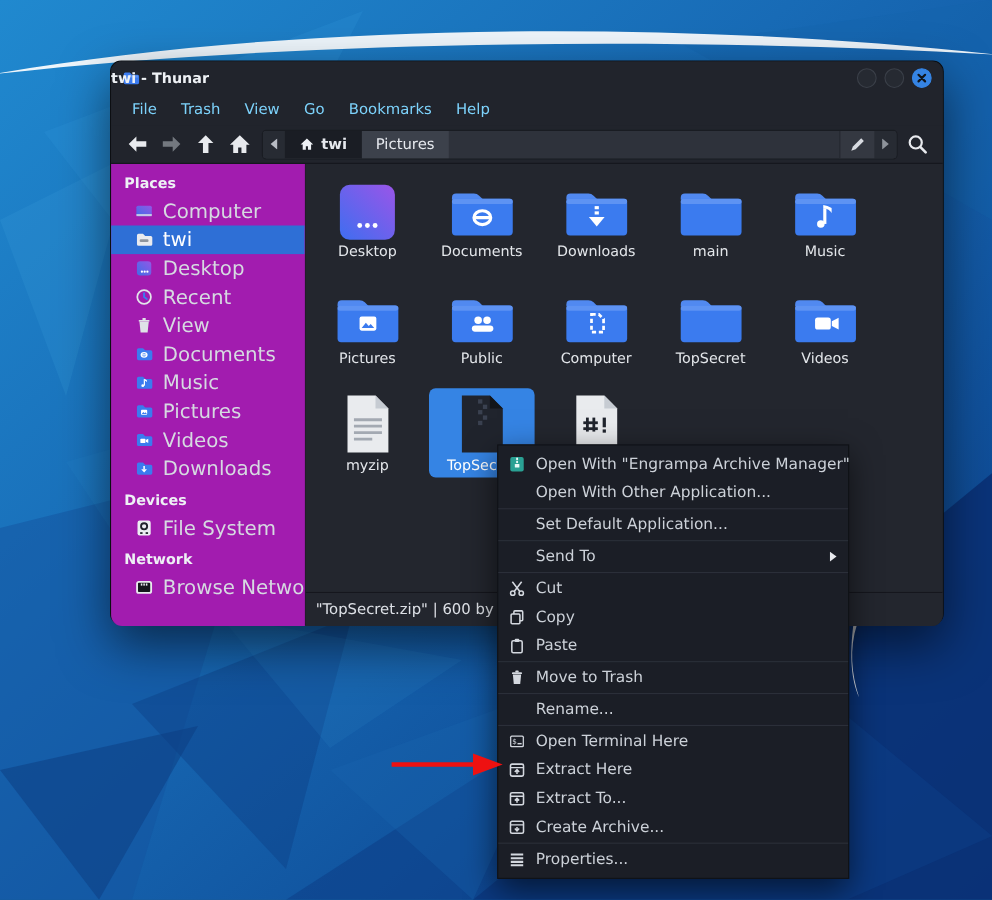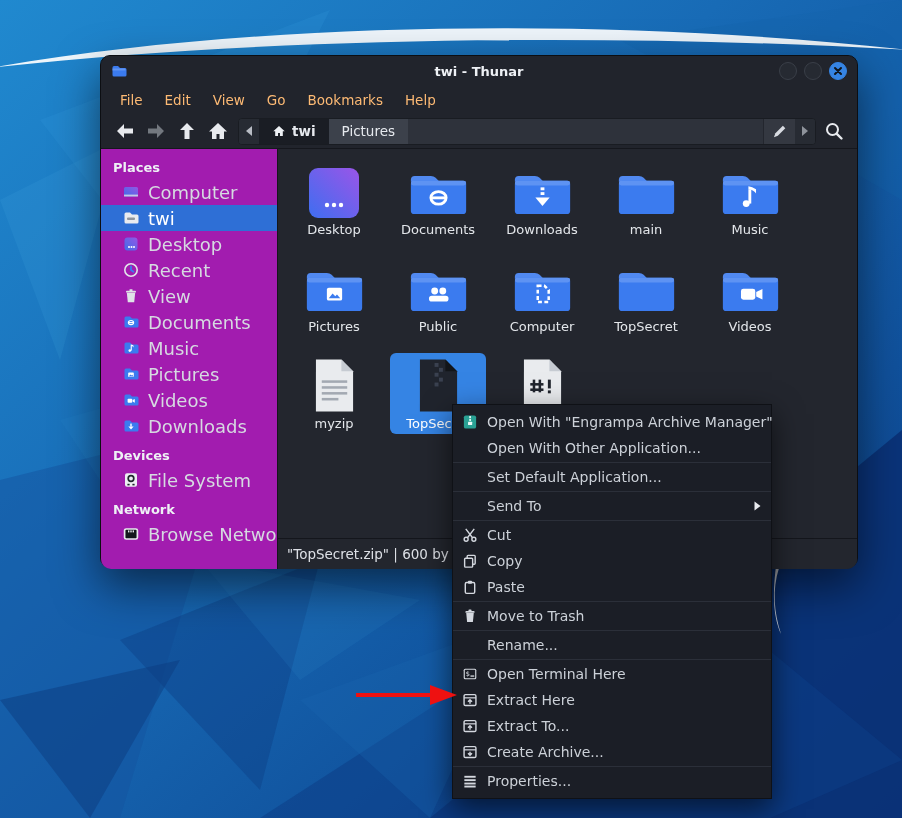--- a/index.html
+++ b/index.html
@@ -18,33 +18,33 @@
     position:absolute; left:100px; top:55px; width:758px; height:513px;
     background:#24272f; border-radius:10px; border:1px solid #0c0e12;
     box-shadow:0 18px 45px rgba(0,0,0,.55);
     color:#d6dae1; font-size:13px; z-index:10;
   }
   .titlebar {
     height:30px; display:flex; align-items:center; padding:0 10px;
     background:#21242c; border-radius:10px 10px 0 0; position:relative;
   }
   .title-text {
-    position:absolute; left:0; right:0; text-align:center;
+    position:absolute; left:0; right:0; 
     font-weight:bold; color:#eef1f5; font-size:13px; pointer-events:none;
   }
   .win-buttons { margin-left:auto; display:flex; gap:7px; z-index:2; }
   .win-btn {
     width:18px; height:18px; border-radius:50%;
     background:#262a32; border:1px solid #3a3f48;
     display:flex; align-items:center; justify-content:center;
   }
   .win-btn.close { background:#3584e4; border-color:#3584e4; }
 
   .menubar { height:28px; display:flex; align-items:center; padding:0 8px; background:#21242c; }
-  .menu-entry { padding:4px 11px; color:#fdba74; font-size:13.5px; border-radius:3px; }
+  .menu-entry { padding:4px 11px; color:#7dd3fc; font-size:13.5px; border-radius:3px; }
 
   .toolbar {
     height:35px; display:flex; align-items:center; gap:4px; padding:0 10px;
     background:#21242c; border-bottom:1px solid #15171d;
   }
   .tool-btn { width:27px; height:27px; display:flex; align-items:center; justify-content:center; border-radius:4px; flex:none; }
   .pathbar {
     flex:1; height:27px; margin-left:3px; background:#2e323b;
     border:1px solid #191c22; border-radius:4px; display:flex; align-items:stretch; overflow:hidden;
   }
@@ -149,21 +149,21 @@
       <span class="win-btn close">
         <svg width="10" height="10" viewBox="0 0 10 10">
             <path d="M2 2 L8 8 M8 2 L2 8" stroke="#10151c" stroke-width="2" stroke-linecap="round"></path>
           </svg>
       </span>
     </span>
   </div>
 
   <div class="menubar">
     <span class="menu-entry">File</span>
-    <span class="menu-entry">Edit</span>
+    <span class="menu-entry">Trash</span>
     <span class="menu-entry">View</span>
     <span class="menu-entry">Go</span>
     <span class="menu-entry">Bookmarks</span>
     <span class="menu-entry">Help</span>
   </div>
 
   <div class="toolbar">
     <span class="tool-btn">
       <svg width="22" height="22" viewBox="0 0 22 22">
           <path d="M10 4 L3 11 L10 18 V13.5 H19 V8.5 H10 Z" fill="#e8eaee"></path>

